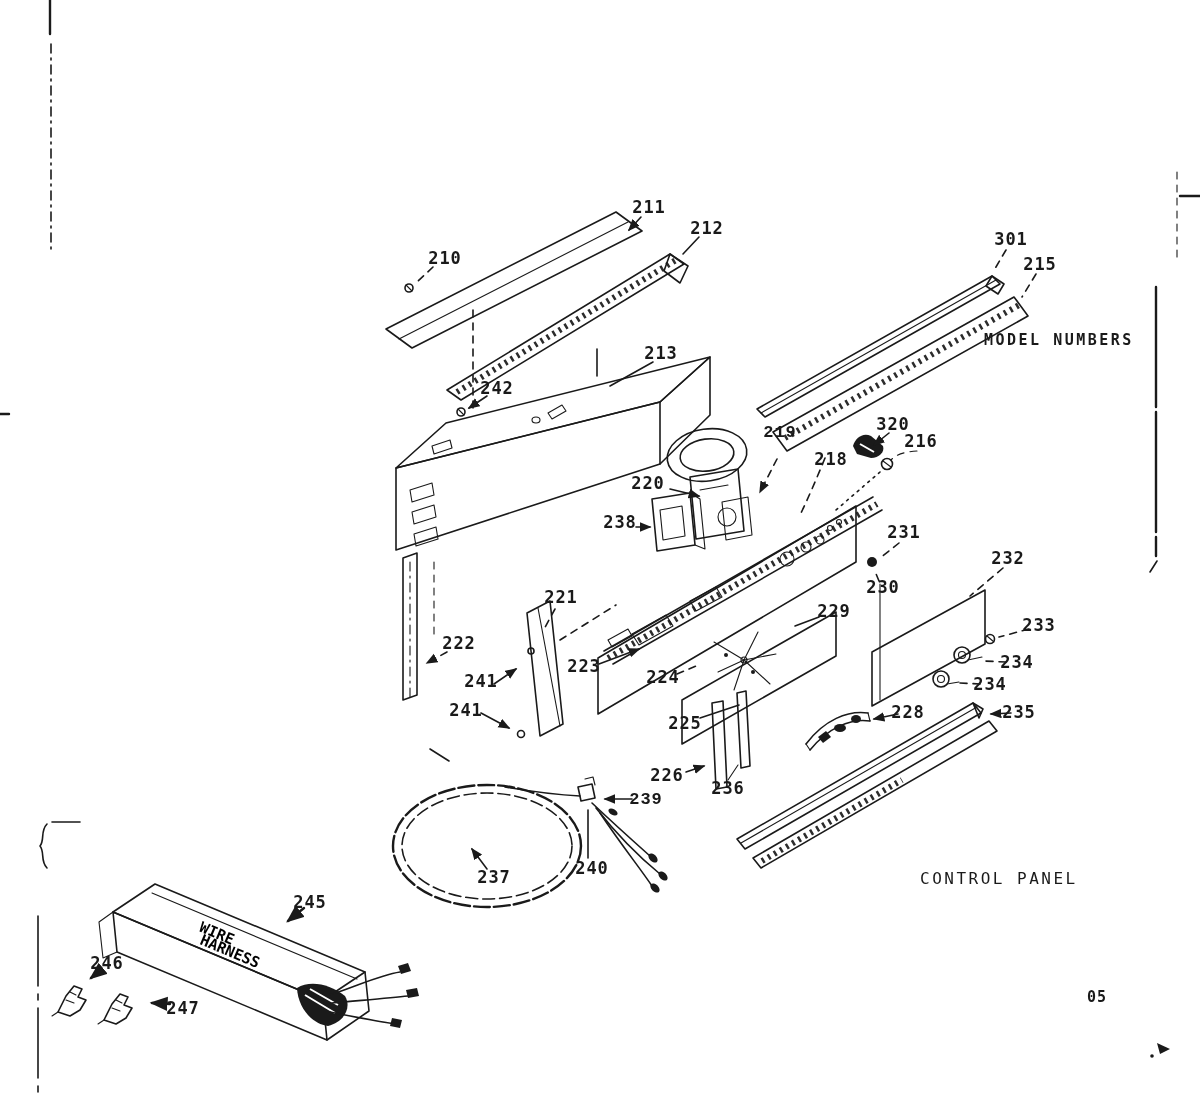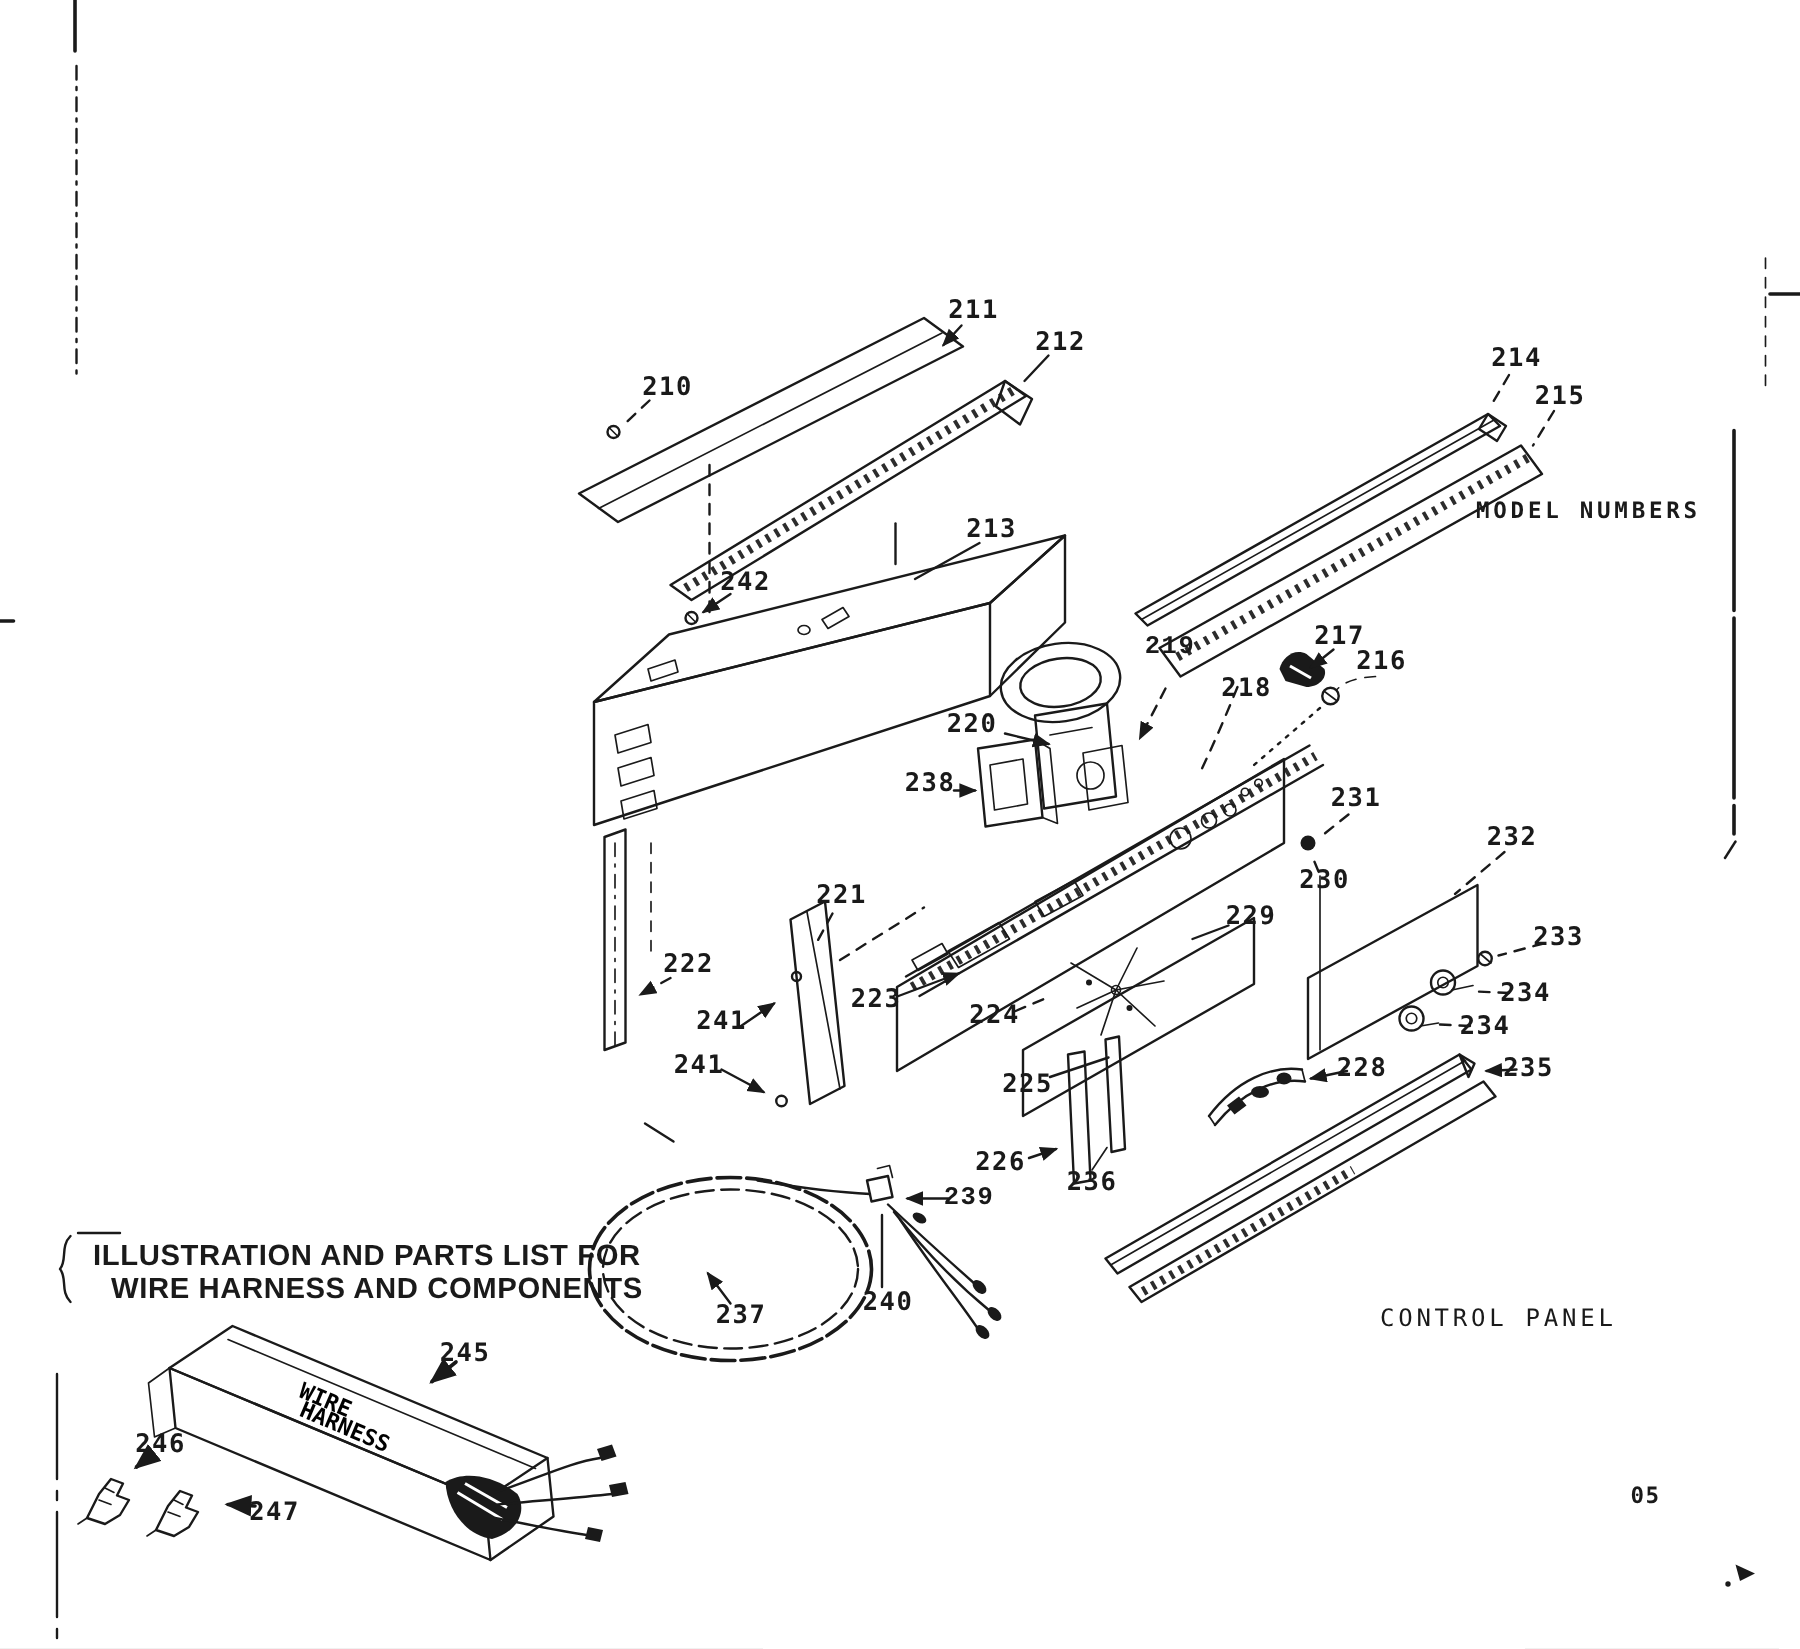--- a/index.html
+++ b/index.html
@@ -274,23 +274,23 @@
     <text class="boxlabel" x="215" y="938" transform="rotate(23 215 938)" text-anchor="middle">WIRE</text>
     <text class="boxlabel" x="228" y="956" transform="rotate(23 228 956)" text-anchor="middle">HARNESS</text>
   </svg>
 
   <div id="callout-layer">
       <span class="callout" style="left: 445px; top: 258px;">210</span>
       <span class="callout" style="left: 649px; top: 207px;">211</span>
       <span class="callout" style="left: 707px; top: 228px;">212</span>
       <span class="callout" style="left: 661px; top: 353px;">213</span>
       <span class="callout" style="left: 497px; top: 388px;">242</span>
-      <span class="callout" style="left: 1011px; top: 239px;">214</span>
+      <span class="callout" style="left: 1011px; top: 239px;">301</span>
       <span class="callout" style="left: 1040px; top: 264px;">215</span>
-      <span class="callout" style="left: 893px; top: 424px;">217</span>
+      <span class="callout" style="left: 893px; top: 424px;">320</span>
       <span class="callout" style="left: 921px; top: 441px;">216</span>
       <span class="callout" style="left: 780px; top: 432px; font-family: Liberation Mono, monospace;">219</span>
       <span class="callout" style="left: 831px; top: 447px; margin-top: 12px;">218</span>
       <span class="callout" style="left: 648px; top: 483px;">220</span>
       <span class="callout" style="left: 620px; top: 522px;">238</span>
       <span class="callout" style="left: 904px; top: 532px;">231</span>
       <span class="callout" style="left: 883px; top: 587px;">230</span>
       <span class="callout" style="left: 1008px; top: 558px;">232</span>
       <span class="callout" style="left: 1039px; top: 625px;">233</span>
       <span class="callout" style="left: 1017px; top: 662px;">234</span>
@@ -308,24 +308,20 @@
       <span class="callout" style="left: 728px; top: 788px;">236</span>
       <span class="callout" style="left: 908px; top: 712px;">228</span>
       <span class="callout" style="left: 494px; top: 877px;">237</span>
       <span class="callout" style="left: 646px; top: 799px; font-family: Liberation Mono, monospace;">239</span>
       <span class="callout" style="left: 592px; top: 868px;">240</span>
       <span class="callout" style="left: 310px; top: 902px;">245</span>
       <span class="callout" style="left: 107px; top: 963px;">246</span>
       <span class="callout" style="left: 183px; top: 1008px;">247</span>
     </div>
 
-  <div class="heading">
-    <div class="l1">ILLUSTRATION AND PARTS LIST FOR</div>
-    <div class="l2">WIRE HARNESS AND COMPONENTS</div>
-  </div>
 
   <div class="models">
     <div class="title">MODEL NUMBERS</div>
   </div>
 
   <div class="caption">CONTROL PANEL</div>
   <div class="pageno">05</div>
 </div>
 
 </body></html>

